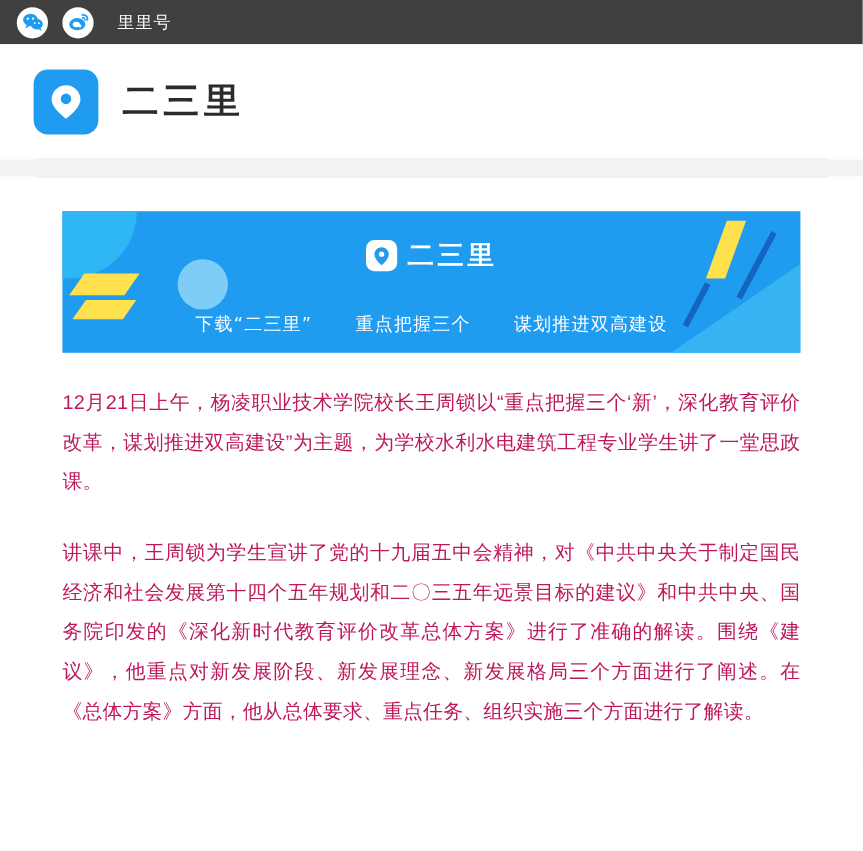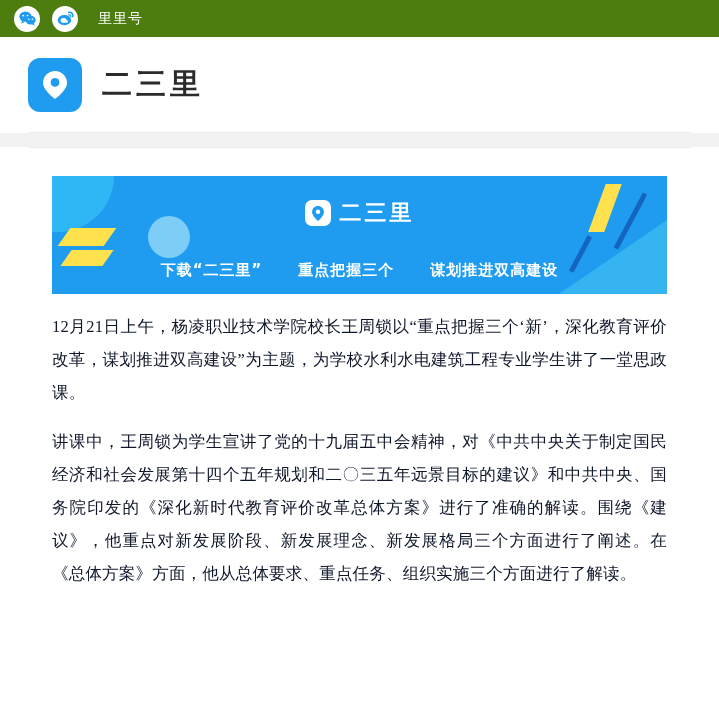--- a/index.html
+++ b/index.html
@@ -10,21 +10,21 @@
     width: 719px;
     height: 709px;
     background: #f2f2f2;
     font-family: "Liberation Sans", sans-serif;
     overflow: hidden;
   }
 
   
   .topbar {
     height: 37px;
-    background: #4d7c0f;
+    background: #404040;
     display: flex;
     align-items: center;
     padding: 16px 14px;
     box-sizing: border-box;
   }
   .topbar .ic {
     width: 26px;
     height: 26px;
     border-radius: 50%;
     background: #ffffff;
@@ -207,37 +207,37 @@
   }
   .banner-slogans {
     position: absolute;
     left: 0; right: 0;
     bottom: 14px;
     display: flex;
     justify-content: center;
     gap: 36px;
     color: #ffffff;
     font-size: 15px;
-    font-weight: bold;
+    font-weight: normal;
     letter-spacing: 1px;
     font-family: "DejaVu Sans", sans-serif;
   }
 
   
   .body-text {
     padding: 0 52px;
   }
   .body-text p {
     font-size: 16.5px;
     line-height: 2.0;
-    color: #0f172a;
-    margin: 16px 0 0 0;
+    color: #be185d;
+    margin: 26px 0 0 0;
     text-align: justify;
     letter-spacing: 0.2px;
-    font-family: Liberation Serif, serif;
+    font-family: Liberation Sans, sans-serif;
   }
 </style>
 </head>
 <body>
 
 <div class="topbar">
   <div class="ic">
     <svg width="17" height="15" viewBox="0 0 17 15" aria-hidden="true">
       <ellipse cx="6.4" cy="5.6" rx="6.1" ry="5.2" fill="#1f9cf0"></ellipse>
       <polygon points="3.2,9.6 2.2,12.8 5.6,10.9" fill="#1f9cf0"></polygon>

